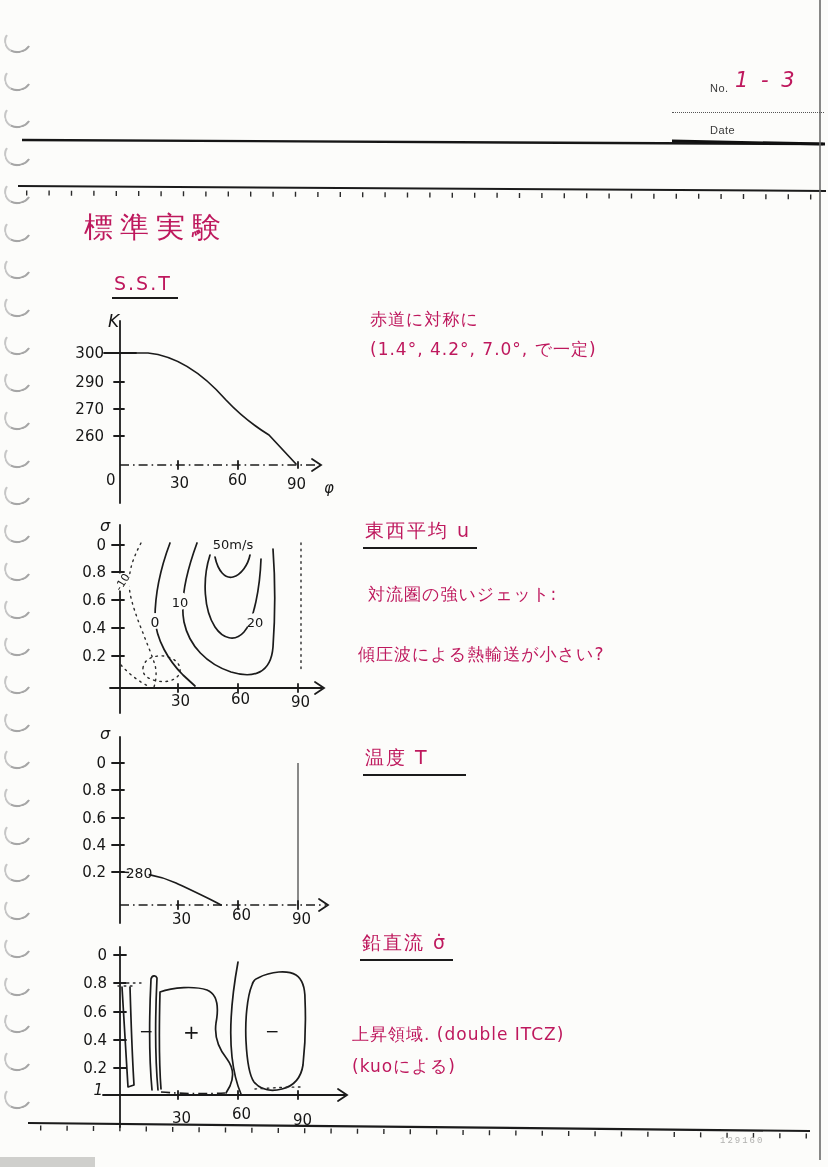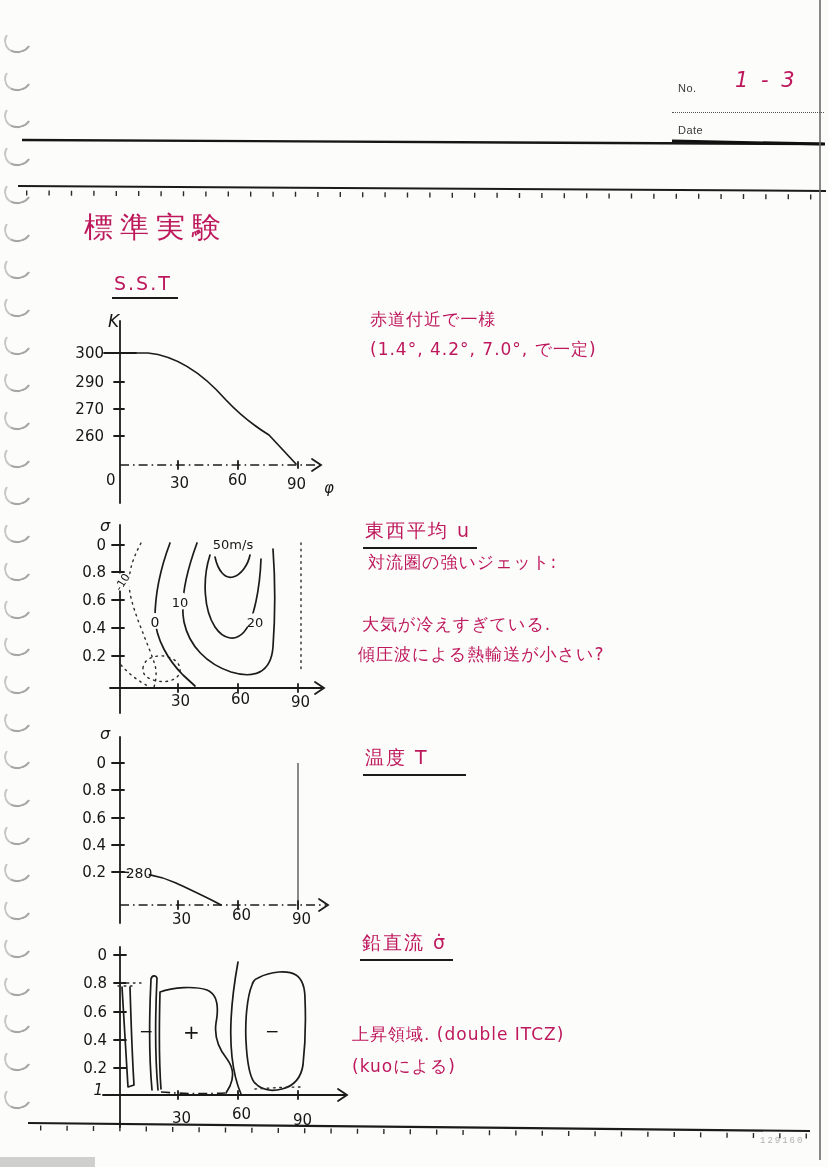--- a/index.html
+++ b/index.html
@@ -2,21 +2,21 @@
 <html><head>
 <meta charset="utf-8">
 <style>
   html,body{margin:0;padding:0;background:#e8e8e6;}
   .page{
     position:relative;width:828px;height:1167px;margin:0 auto;
     background:#fcfcfa;overflow:hidden;
     font-family:"DejaVu Sans",sans-serif;color:#1b1b1b;
   }
   .abs{position:absolute;}
-  .print-label{font-family:"Liberation Sans",sans-serif;font-size:11px;color:#3a3a3a;letter-spacing:.5px;}
+  .print-label{font-family:"Liberation Sans",sans-serif;font-size:11px;color:#3a3a3a;letter-spacing:.5px;margin-left:32px;}
   .hand{font-family:"DejaVu Sans",sans-serif;color:#be185d;}
   .hw-num{font-size:21px;font-style:italic;letter-spacing:3px;}
   .page-title{font-size:29px;letter-spacing:7px;font-weight:400;}
   .sec-heading{font-size:19px;letter-spacing:2px;border-bottom:2px solid #1b1b1b;padding:0 6px 3px 2px;display:inline-block;}
   .note-line{font-size:17px;letter-spacing:1px;white-space:nowrap;}
   .no-underline{border-bottom:1.6px dotted #555;}
   .hole{
     position:absolute;left:4px;width:24px;height:21px;border-radius:50%;
     border:2px solid transparent;border-bottom-color:#a6a6a6;border-left-color:#c6c6c6;
     transform:rotate(-14deg);
@@ -100,21 +100,21 @@
     <text x="46" y="82" text-anchor="end" class="tick-num">290</text>
     <text x="46" y="109" text-anchor="end" class="tick-num">270</text>
     <text x="46" y="136" text-anchor="end" class="tick-num">260</text>
     <text x="48" y="180" class="tick-num">0</text>
     <text x="112" y="183" class="tick-num">30</text>
     <text x="170" y="180" class="tick-num">60</text>
     <text x="229" y="184" class="tick-num">90</text>
     <text x="266" y="188" font-size="15" font-style="italic">φ</text>
   </svg>
 
-  <div class="abs hand note-line" style="left:370px;top:308px">赤道付近で一様</div>
+  <div class="abs hand note-line" style="left:370px;top:308px">赤道に対称に</div>
   <div class="abs hand note-line" style="left:370px;top:338px">(1.4°, 4.2°, 7.0°, で一定)</div>
 
   <span class="abs hand sec-heading" style="left:363px;top:518px">東西平均 u</span>
 
   <svg class="abs" style="left:58px;top:515px" width="300" height="205" viewBox="0 0 300 205">
     <path class="ax" d="M62 10 L62 198"></path>
     <path class="ax" d="M52 173 L264 173"></path>
     <polyline class="ax" points="257,167 266,173 257,179" fill="none"></polyline>
     <path class="ax" d="M54 30 L66 30 M54 57 L66 57 M54 85 L66 85 M54 113 L66 113 M54 141 L66 141"></path>
     <path class="ax" d="M120 169 L120 177 M180 169 L180 177 M240 169 L240 177"></path>
@@ -139,22 +139,21 @@
     <text x="48" y="35" text-anchor="end" class="tick-num">0</text>
     <text x="48" y="62" text-anchor="end" class="tick-num">0.8</text>
     <text x="48" y="90" text-anchor="end" class="tick-num">0.6</text>
     <text x="48" y="118" text-anchor="end" class="tick-num">0.4</text>
     <text x="48" y="146" text-anchor="end" class="tick-num">0.2</text>
     <text x="113" y="191" class="tick-num">30</text>
     <text x="173" y="189" class="tick-num">60</text>
     <text x="233" y="192" class="tick-num">90</text>
   </svg>
 
-  <div class="abs hand note-line" style="left:368px;top:551px">対流圏の強いジェット:</div>
-  <div class="abs hand note-line" style="left:362px;top:613px">大気が冷えすぎている.</div>
+  <div class="abs hand note-line" style="left:368px;top:583px">対流圏の強いジェット:</div>
   <div class="abs hand note-line" style="left:358px;top:643px">傾圧波による熱輸送が小さい?</div>
 
   <span class="abs hand sec-heading" style="left:363px;top:745px;min-width:95px">温度 T</span>
 
   <svg class="abs" style="left:58px;top:725px" width="300" height="205" viewBox="0 0 300 205">
     <path class="ax" d="M62 12 L62 198"></path>
     <path class="dashdot" d="M62 180 L268 180"></path>
     <polyline class="ax" points="261,174 270,180 261,186" fill="none"></polyline>
     <path class="ax" d="M54 38 L66 38 M54 65 L66 65 M54 93 L66 93 M54 120 L66 120 M54 147 L66 147"></path>
     <path class="ax" d="M120 176 L120 184 M180 176 L180 184 M240 176 L240 184"></path>
@@ -200,15 +199,15 @@
     <text x="52" y="138" text-anchor="end" class="tick-num">0.2</text>
     <text x="48" y="160" text-anchor="end" class="tick-num" font-style="italic">1</text>
     <text x="117" y="188" class="tick-num">30</text>
     <text x="177" y="184" class="tick-num">60</text>
     <text x="238" y="190" class="tick-num">90</text>
   </svg>
 
   <div class="abs hand note-line" style="left:352px;top:1023px">上昇領域. (double ITCZ)</div>
   <div class="abs hand note-line" style="left:352px;top:1055px">(kuoによる)</div>
 
-  <span class="abs footer-code" style="left:760px;top:1136px">129160</span>
+  <span class="abs footer-code" style="left:720px;top:1136px">129160</span>
 
 </div>
 
 </body></html>

